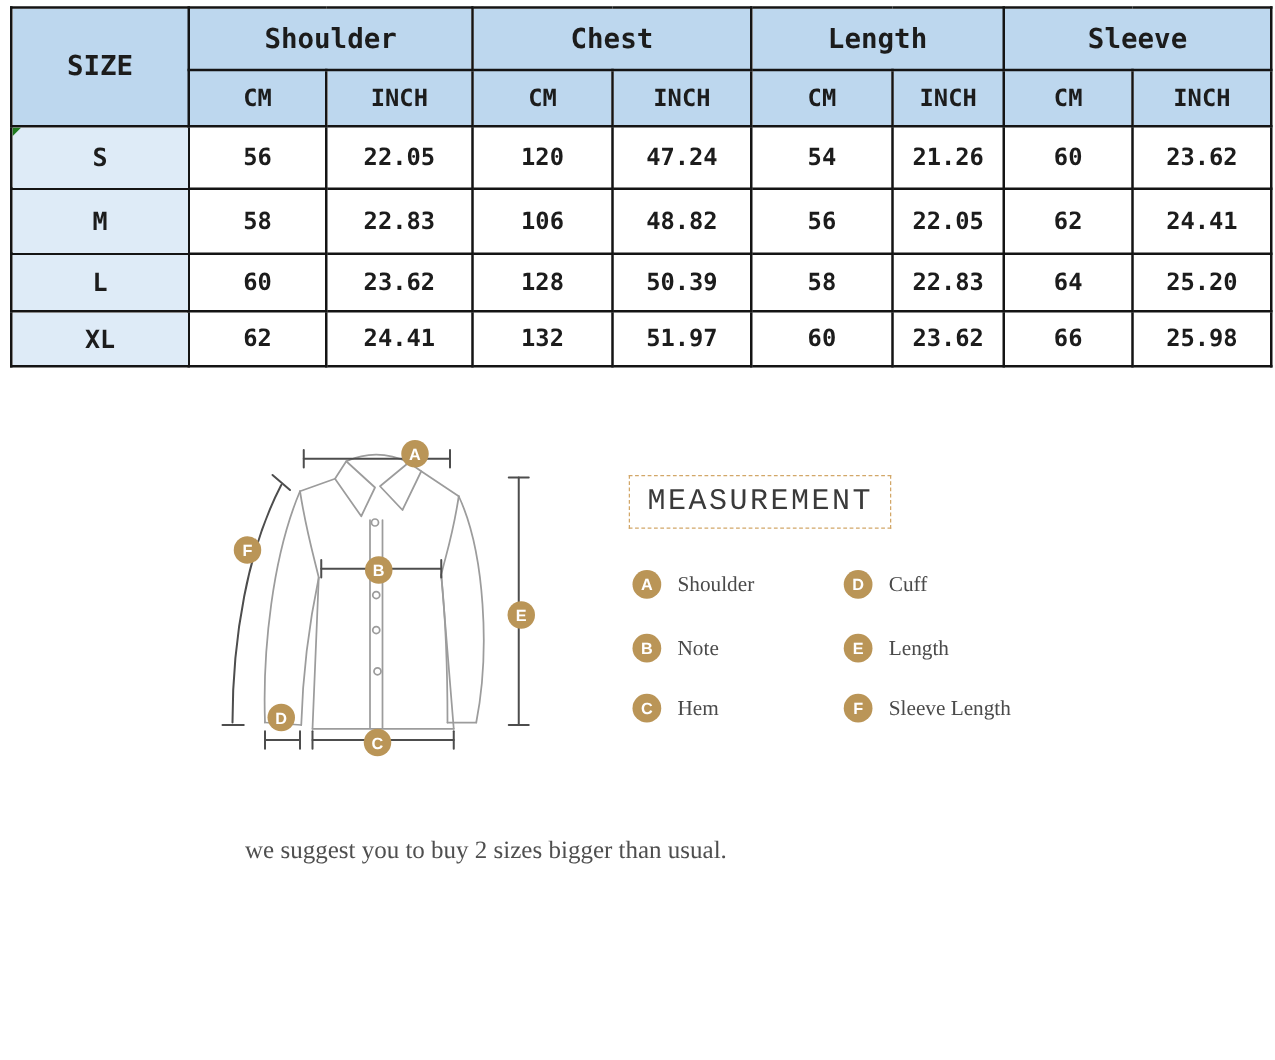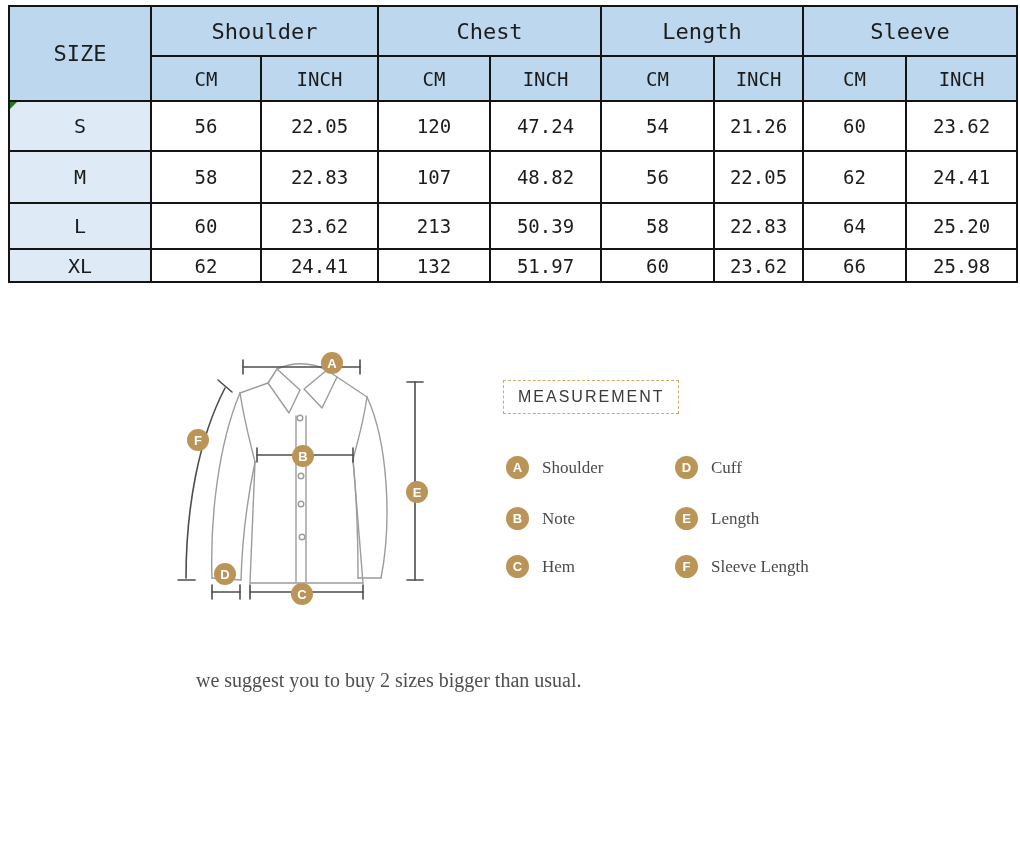--- a/index.html
+++ b/index.html
@@ -2,21 +2,21 @@
 <html><head>
 <meta charset="utf-8">
 <style>
   html,body{margin:0;padding:0;}
   body{
     width:1020px;height:848px;position:relative;background:#ffffff;
     font-family:"Liberation Sans",sans-serif;overflow:hidden;
   }
   
   .size-table-wrap{position:absolute;left:8px;top:5px;}
-  table{border-collapse:collapse;table-layout:fixed;width:1008px;}
+  table{border-collapse:collapse;table-layout:fixed;width:1008px;font-weight:bold;}
   td{
     border:2px solid #141414;text-align:center;vertical-align:middle;
     font-family:"DejaVu Sans Mono",monospace;color:#1c1c1c;overflow:hidden;
     padding:0;
   }
   td.group-h{background:#BDD7EE;font-size:22px;}
   td.unit-h{background:#BDD7EE;font-size:19px;margin-left:20px;}
   td.size-h{background:#BDD7EE;font-size:22px;}
   td.size-c{background:#DEEBF7;font-size:20px;position:relative;}
   td.val{background:#ffffff;font-size:19px;text-align:center;}
@@ -27,21 +27,21 @@
   
   .diagram{position:absolute;left:150px;top:330px;width:290px;height:290px;}
   .badge-letter{
     font-family:"Liberation Sans",sans-serif;font-weight:bold;font-size:13px;
     fill:#ffffff;text-anchor:middle;
   }
   
   .meas-title{
     position:absolute;left:503px;top:380px;
     border:1px dashed #d2a768;color:#3a3a3a;background:#fff;
-    font-family:Liberation Sans, sans-serif;font-size:16px;letter-spacing:2px;
+    font-family:Liberation Mono, monospace;font-size:24px;letter-spacing:2px;
     padding:7px 14px;
   }
   .legend-item{position:absolute;display:flex;align-items:center;gap:13px;}
   .legend-badge{
     width:23px;height:23px;border-radius:50%;background:#BA9557;
     color:#fff;font-family:"Liberation Sans",sans-serif;font-weight:bold;
     font-size:13px;line-height:23px;text-align:center;flex:0 0 auto;
   }
   .legend-label{
     font-family:"Liberation Serif",serif;font-size:17px;color:#4a4a4a;
@@ -98,39 +98,39 @@
       <td class="val">47.24</td>
       <td class="val">54</td>
       <td class="val">21.26</td>
       <td class="val">60</td>
       <td class="val">23.62</td>
     </tr>
     <tr style="height:52px">
       <td class="size-c">M</td>
       <td class="val">58</td>
       <td class="val">22.83</td>
-      <td class="val">107</td>
+      <td class="val">106</td>
       <td class="val">48.82</td>
       <td class="val">56</td>
       <td class="val">22.05</td>
       <td class="val">62</td>
       <td class="val">24.41</td>
     </tr>
     <tr style="height:46px">
       <td class="size-c">L</td>
       <td class="val">60</td>
       <td class="val">23.62</td>
-      <td class="val">213</td>
+      <td class="val">128</td>
       <td class="val">50.39</td>
       <td class="val">58</td>
       <td class="val">22.83</td>
       <td class="val">64</td>
       <td class="val">25.20</td>
     </tr>
-    <tr style="height:33px">
+    <tr style="height:44px">
       <td class="size-c">XL</td>
       <td class="val">62</td>
       <td class="val">24.41</td>
       <td class="val">132</td>
       <td class="val">51.97</td>
       <td class="val">60</td>
       <td class="val">23.62</td>
       <td class="val">66</td>
       <td class="val">25.98</td>
     </tr>

